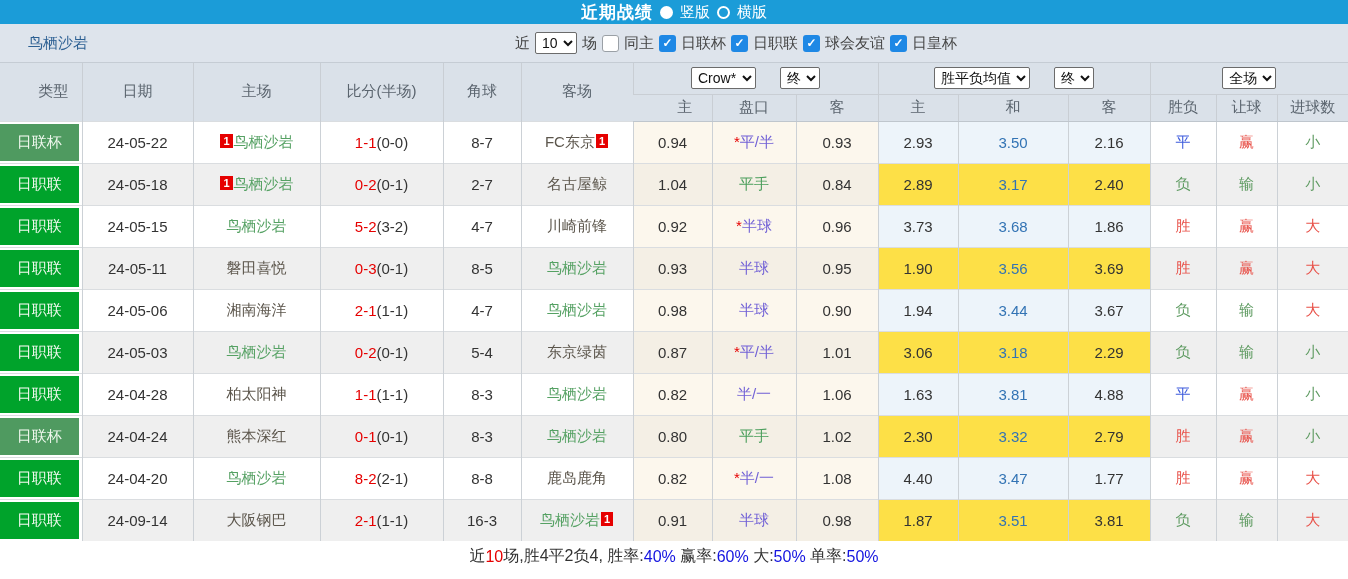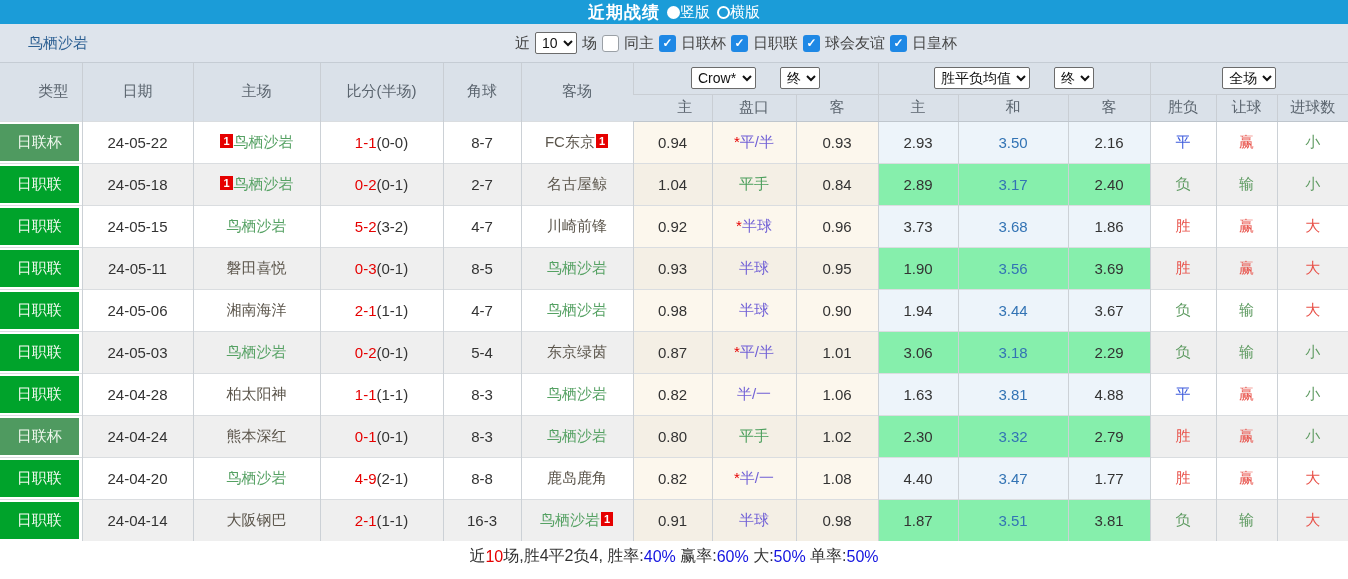--- a/index.html
+++ b/index.html
@@ -2,21 +2,21 @@
 <html><head>
 <meta charset="utf-8">
 <style>
   * { box-sizing: border-box; margin: 0; padding: 0; }
   html,body { width:1348px; height:579px; }
   body { font-family:"Liberation Sans", sans-serif; background:#fff; overflow:hidden; }
 
   
   .topbar { height:24px; background:#1b9cd8; display:flex; align-items:center; justify-content:center; gap:7px; color:#fff; }
   .topbar .title { font-weight:bold; font-size:17px; letter-spacing:1px; }
-  .radio-opt { display:inline-flex; align-items:center; gap:0; cursor:pointer;font-family:Liberation Mono, monospace; }
+  .radio-opt { display:inline-flex; align-items:center; gap:7px; cursor:pointer;font-family:Liberation Mono, monospace; }
   .radio { width:13px; height:13px; border-radius:50%; display:inline-block; }
   .radio.sel { background:#fff; }
   .radio.unsel { width:13px; height:13px; border:2px solid #fff; background:transparent; }
   .radio-label { font-size:15px; }
 
   
   .filterbar { height:39px; background:#dee4ec; display:flex; align-items:center; position:relative; font-size:15px; color:#444; border-bottom:1px solid #c5ccd4; }
   .team-name { position:absolute; left:28px; color:#2c5f92; font-size:15px; }
   .filter-controls { margin:0 auto; display:flex; align-items:center; gap:5px; padding-left:124px; white-space:nowrap; }
   select { font-family:inherit; font-size:14px; background:#fff; border:1px solid #6b6b6b; border-radius:2px; padding:1px 2px; color:#111; }
@@ -33,21 +33,21 @@
   .hrow2 th { height:27px; border-top:1px solid #c9ced4; border-bottom:1px solid #bfc6cd; }
   .hrow1 .grp-cell { vertical-align:middle; }
   .grp-wrap { display:flex; align-items:center; justify-content:center; gap:24px; }
 
   tbody tr { height:41px; font-size:15px; }
   tbody td { border-top:1px solid #dadde0; border-left:1px solid #ccd1d6; background:#fff; }
   tbody tr.even td { background:#efefef; }
   tbody td.crow { background:#fcf7ed; }
   tbody tr.even td.crow { background:#f4efe5;margin-top:7px; }
   tbody td.avgc { background:#edf4fa; }
-  tbody tr.even td.avgc { background:#86efac; }
+  tbody tr.even td.avgc { background:#fde047; }
   tbody td.type { padding:0; background:#fff; border-left:none; }
   tbody tr.even td.type { background:#fff; }
   .typeblock { height:37px; margin:2px 3px 2px 0; display:flex; align-items:center; justify-content:center; color:#f0f8ee; font-size:15px; }
   .typeblock.league { background:#00a32b; }
   .typeblock.cup { background:#4f9a60; }
 
   .t-dark  { color:#333; }
   .t-team  { color:#5c564c; }
   .t-focus { color:#55a163; }
   .t-scorered { color:#e60000; }
@@ -308,38 +308,38 @@
         <td class="t-red2">胜</td>
         <td class="t-red2">赢</td>
         <td class="t-green">小</td>
       </tr>
       <tr class="odd">
         <td class="type">
           <div class="typeblock league">日职联</div>
         </td>
         <td class="t-dark">24-04-20</td>
         <td><span class="t-focus">鸟栖沙岩</span></td>
-        <td><span class="t-scorered">4-9</span><span class="t-dark">(2-1)</span></td>
+        <td><span class="t-scorered">8-2</span><span class="t-dark">(2-1)</span></td>
         <td class="t-dark">8-8</td>
         <td><span class="t-team">鹿岛鹿角</span></td>
         <td class="crow t-dark">0.82</td>
         <td class="crow"><span class="t-scorered">*</span><span class="t-purple">半/一</span></td>
         <td class="crow t-dark">1.08</td>
         <td class="avgc t-dark">4.40</td>
         <td class="avgc t-avgdraw">3.47</td>
         <td class="avgc t-dark">1.77</td>
         <td class="t-red2">胜</td>
         <td class="t-red2">赢</td>
         <td class="t-red2">大</td>
       </tr>
       <tr class="even">
         <td class="type">
           <div class="typeblock league">日职联</div>
         </td>
-        <td class="t-dark">24-04-14</td>
+        <td class="t-dark">24-09-14</td>
         <td><span class="t-team">大阪钢巴</span></td>
         <td><span class="t-scorered">2-1</span><span class="t-dark">(1-1)</span></td>
         <td class="t-dark">16-3</td>
         <td><span class="t-focus">鸟栖沙岩</span><span class="badge">1</span></td>
         <td class="crow t-dark">0.91</td>
         <td class="crow"><span class="t-purple">半球</span></td>
         <td class="crow t-dark">0.98</td>
         <td class="avgc t-dark">1.87</td>
         <td class="avgc t-avgdraw">3.51</td>
         <td class="avgc t-dark">3.81</td>

